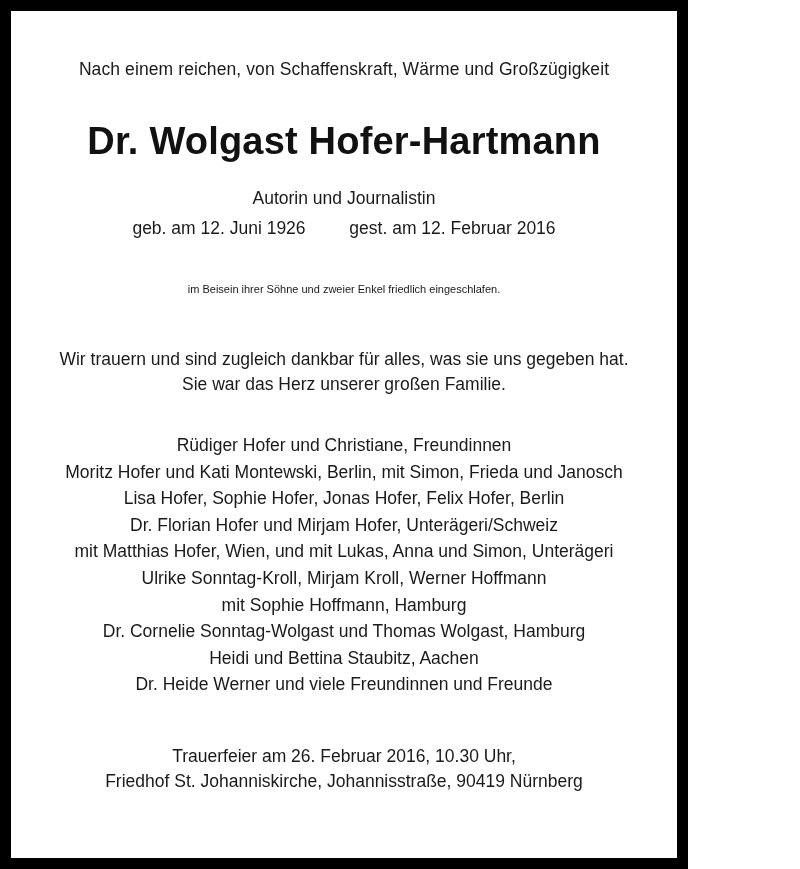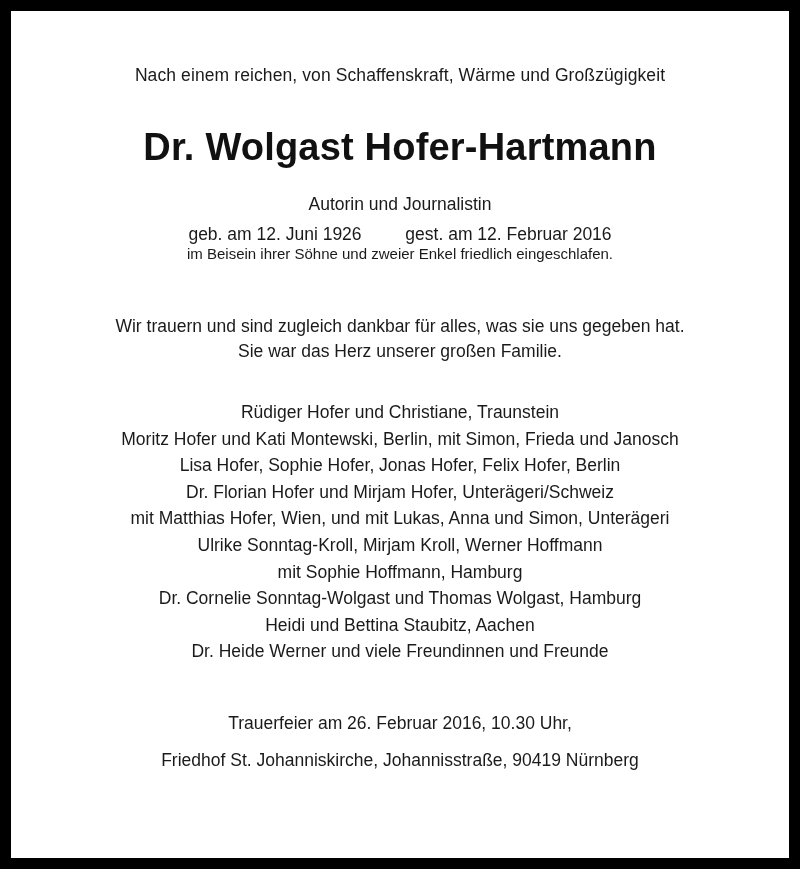--- a/index.html
+++ b/index.html
@@ -8,25 +8,25 @@
     background: #ffffff;
   }
   body {
     width: 800px;
     height: 869px;
     font-family: "Liberation Sans", sans-serif;
     color: #1a1a1a;
   }
   .obituary-frame {
     box-sizing: border-box;
-    width: 800px;
+    width: 688px;
     height: 869px;
     border: 11px solid #000000;
     background: #ffffff;
-    padding: 6px;
+    padding: 0;
     display: block;
   }
   .obituary-inner {
     box-sizing: border-box;
     width: 100%;
     height: 100%;
     padding: 46px 40px 24px 40px;
     text-align: center;
   }
   .intro {
@@ -55,21 +55,22 @@
   .dates {
     margin-top: 9px;
     font-size: 17.5px;
     color: #1a1a1a;
   }
   .dates .sep {
     display: inline-block;
     width: 34px;
   }
   .passing {
-    font-size: 15px;
+    margin-top: 44px;
+    font-size: 11px;
     color: #1a1a1a;
   }
   .tribute {
     margin-top: 52px;
     font-size: 17.5px;
     line-height: 1.46;
   }
   .tribute .line {
     display: block;
     white-space: nowrap;
@@ -87,21 +88,20 @@
     font-weight: normal;
   }
   .ceremony {
     margin-top: 46px;
     font-size: 17.5px;
     line-height: 1.46;
   }
   .ceremony .line {
     display: block;
     white-space: nowrap;
-    margin-top: 12px;
   }
 </style>
 </head>
 <body>
 
 <div class="obituary-frame">
   <div class="obituary-inner">
 
     <div class="intro">
       <span class="line">Nach einem reichen, von Schaffenskraft, Wärme und Großzügigkeit</span>
@@ -118,21 +118,21 @@
     </div>
 
     <div class="passing">im Beisein ihrer Söhne und zweier Enkel friedlich eingeschlafen.</div>
 
     <div class="tribute">
       <span class="line">Wir trauern und sind zugleich dankbar für alles, was sie uns gegeben hat.</span>
       <span class="line">Sie war das Herz unserer großen Familie.</span>
     </div>
 
     <div class="family" id="family-list">
-        <span class="line"><b>Rüdiger Hofer</b><span> und </span><b>Christiane</b><span>, Traunstein</span></span>
+        <span class="line"><b>Rüdiger Hofer</b><span> und </span><b>Christiane</b><span>, Freundinnen</span></span>
         <span class="line"><b>Moritz Hofer</b><span> und </span><b>Kati Montewski</b><span>, Berlin, mit </span><b>Simon</b><span>, </span><b>Frieda</b><span> und </span><b>Janosch</b></span>
         <span class="line"><b>Lisa Hofer</b><span>, </span><b>Sophie Hofer</b><span>, </span><b>Jonas Hofer</b><span>, </span><b>Felix Hofer</b><span>, Berlin</span></span>
         <span class="line"><b>Dr. Florian Hofer</b><span> und </span><b>Mirjam Hofer</b><span>, Unterägeri/Schweiz</span></span>
         <span class="line"><span>mit </span><b>Matthias Hofer</b><span>, Wien, und mit </span><b>Lukas</b><span>, </span><b>Anna</b><span> und </span><b>Simon</b><span>, Unterägeri</span></span>
         <span class="line"><b>Ulrike Sonntag-Kroll</b><span>, </span><b>Mirjam Kroll</b><span>, </span><b>Werner Hoffmann</b></span>
         <span class="line"><span>mit </span><b>Sophie Hoffmann</b><span>, Hamburg</span></span>
         <span class="line"><b>Dr. Cornelie Sonntag-Wolgast</b><span> und </span><b>Thomas Wolgast</b><span>, Hamburg</span></span>
         <span class="line"><b>Heidi</b><span> und </span><b>Bettina Staubitz</b><span>, Aachen</span></span>
         <span class="line"><b>Dr. Heide Werner</b><span> und viele Freundinnen und Freunde</span></span>
       </div>

